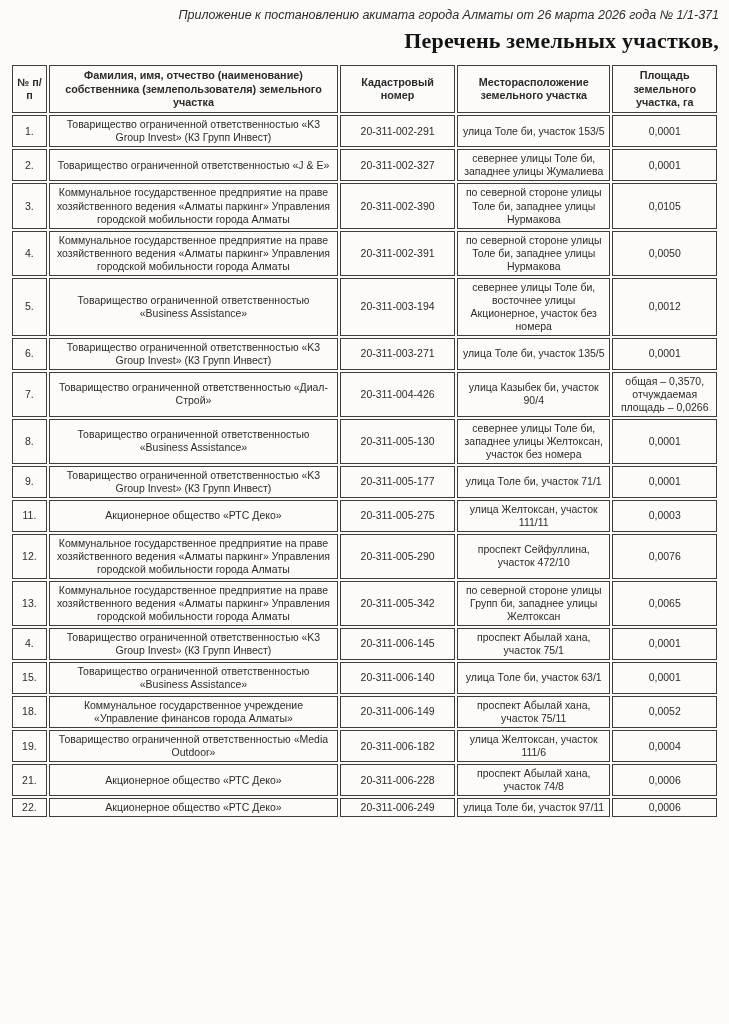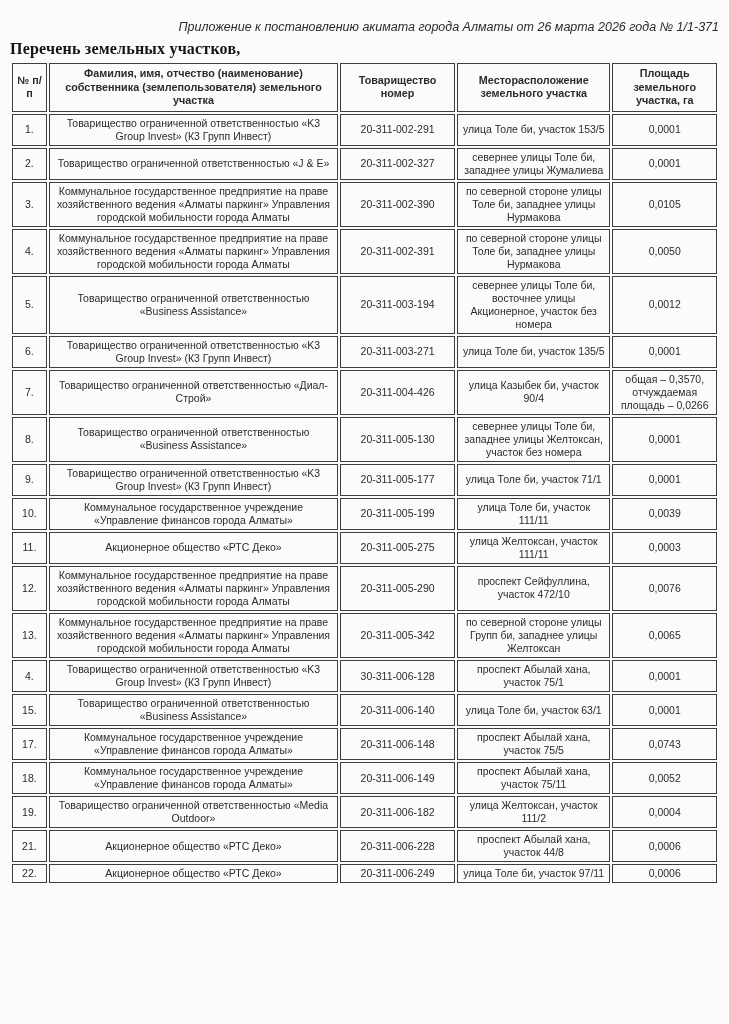--- a/index.html
+++ b/index.html
@@ -13,31 +13,31 @@
     height: 1024px;
     background: var(--paper, #fcfbfa);
     padding: 6px 10px 6px 10px;
     overflow: hidden;
   }
   .annotation {
     text-align: right;
     font-style: italic;
     font-size: 12.5px;
     color: var(--ink, #2b2b2b);
-    margin: 14px 0 6px 0;
+    margin: 2px 0 6px 0;
     font-family: "Liberation Sans", sans-serif;
   }
   .title {
-    text-align: left;
+    text-align: right;
     font-family: "Liberation Serif", serif;
     font-weight: bold;
-    font-size: 16px;
+    font-size: 22px;
     line-height: 1.15;
     color: #141414;
-    margin: 0 0 3px 0;
+    margin: 0 0 10px 0;
     letter-spacing: 0.2px;
   }
   table.land-table {
     width: 100%;
     border-collapse: separate;
     border-spacing: 2px;
     table-layout: fixed;
   }
   table.land-table th,
   table.land-table td {
@@ -77,21 +77,21 @@
       <col class="c-num">
         <col class="c-own">
         <col class="c-cad">
         <col class="c-loc">
         <col class="c-area">
     </colgroup>
     <thead>
       <tr>
         <th>№ п/п</th>
         <th>Фамилия, имя, отчество (наименование) собственника (землепользователя) земельного участка</th>
-        <th>Товарищество номер</th>
+        <th>Кадастровый номер</th>
         <th>Месторасположение земельного участка</th>
         <th>Площадь земельного участка, га</th>
       </tr>
     </thead>
     <tbody id="table-body">
   <tr>
     <td>1.</td>
     <td>Товарищество ограниченной ответственностью «K3 Group Invest» (К3 Групп Инвест)</td>
     <td>20-311-002-291</td>
     <td>улица Толе би, участок 153/5</td>
@@ -155,27 +155,20 @@
   </tr>
 
   <tr>
     <td>9.</td>
     <td>Товарищество ограниченной ответственностью «K3 Group Invest» (К3 Групп Инвест)</td>
     <td>20-311-005-177</td>
     <td>улица Толе би, участок 71/1</td>
     <td>0,0001</td>
   </tr>
 
-  <tr>
-    <td>10.</td>
-    <td>Коммунальное государственное учреждение «Управление финансов города Алматы»</td>
-    <td>20-311-005-199</td>
-    <td>улица Толе би, участок 111/11</td>
-    <td>0,0039</td>
-  </tr>
 
   <tr>
     <td>11.</td>
     <td>Акционерное общество «РТС Деко»</td>
     <td>20-311-005-275</td>
     <td>улица Желтоксан, участок 111/11</td>
     <td>0,0003</td>
   </tr>
 
   <tr>
@@ -190,64 +183,57 @@
     <td>13.</td>
     <td>Коммунальное государственное предприятие на праве хозяйственного ведения «Алматы паркинг» Управления городской мобильности города Алматы</td>
     <td>20-311-005-342</td>
     <td>по северной стороне улицы Групп би, западнее улицы Желтоксан</td>
     <td>0,0065</td>
   </tr>
 
   <tr>
     <td>4.</td>
     <td>Товарищество ограниченной ответственностью «K3 Group Invest» (К3 Групп Инвест)</td>
-    <td>30-311-006-128</td>
+    <td>20-311-006-145</td>
     <td>проспект Абылай хана, участок 75/1</td>
     <td>0,0001</td>
   </tr>
 
   <tr>
     <td>15.</td>
     <td>Товарищество ограниченной ответственностью «Business Assistance»</td>
     <td>20-311-006-140</td>
     <td>улица Толе би, участок 63/1</td>
     <td>0,0001</td>
   </tr>
 
 
-  <tr>
-    <td>17.</td>
-    <td>Коммунальное государственное учреждение «Управление финансов города Алматы»</td>
-    <td>20-311-006-148</td>
-    <td>проспект Абылай хана, участок 75/5</td>
-    <td>0,0743</td>
-  </tr>
 
   <tr>
     <td>18.</td>
     <td>Коммунальное государственное учреждение «Управление финансов города Алматы»</td>
     <td>20-311-006-149</td>
     <td>проспект Абылай хана, участок 75/11</td>
     <td>0,0052</td>
   </tr>
 
   <tr>
     <td>19.</td>
     <td>Товарищество ограниченной ответственностью «Media Outdoor»</td>
     <td>20-311-006-182</td>
-    <td>улица Желтоксан, участок 111/2</td>
+    <td>улица Желтоксан, участок 111/6</td>
     <td>0,0004</td>
   </tr>
 
 
   <tr>
     <td>21.</td>
     <td>Акционерное общество «РТС Деко»</td>
     <td>20-311-006-228</td>
-    <td>проспект Абылай хана, участок 44/8</td>
+    <td>проспект Абылай хана, участок 74/8</td>
     <td>0,0006</td>
   </tr>
 
   <tr>
     <td>22.</td>
     <td>Акционерное общество «РТС Деко»</td>
     <td>20-311-006-249</td>
     <td>улица Толе би, участок 97/11</td>
     <td>0,0006</td>
   </tr>

